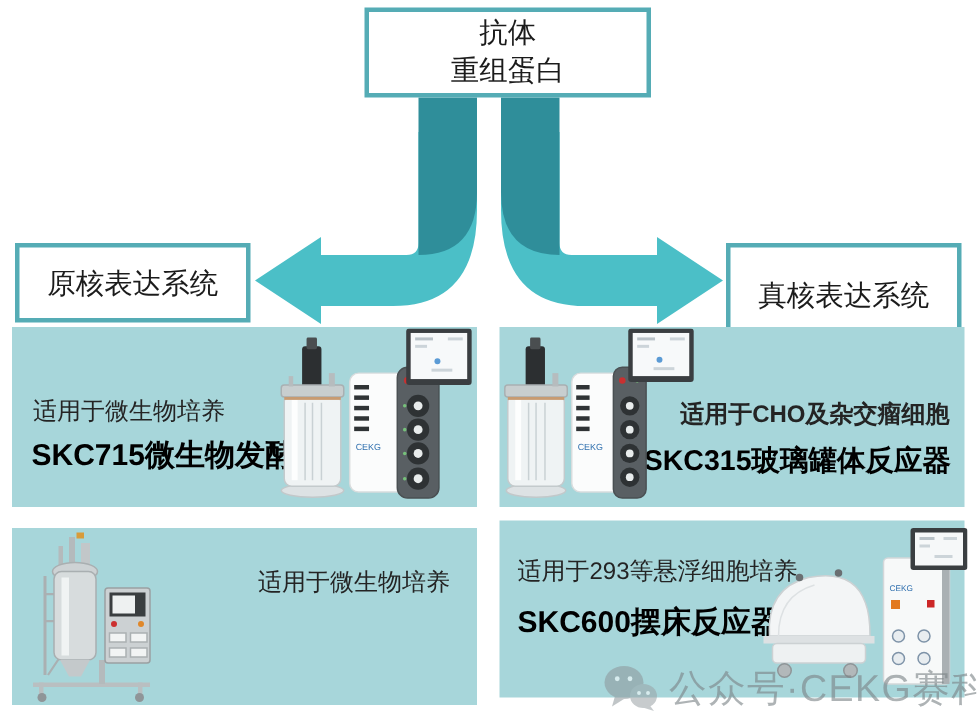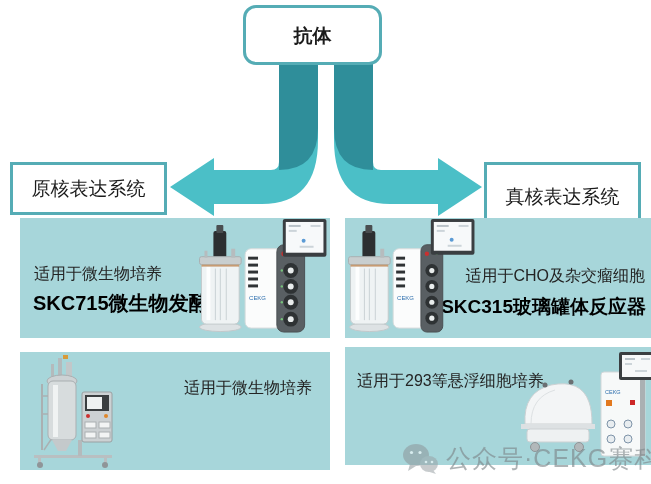--- a/index.html
+++ b/index.html
@@ -2,39 +2,39 @@
 <html><head>
 <meta charset="utf-8">
 <style>
   html,body{margin:0;padding:0;background:#ffffff;}
   body{font-family:"Liberation Sans","DejaVu Sans",sans-serif;}
   .canvas{position:relative;width:651px;height:484px;background:#ffffff;overflow:hidden;}
 
   .flow-box{position:absolute;background:#ffffff;border:3px solid #55ACB5;
     display:flex;flex-direction:column;align-items:center;justify-content:center;
     color:#1b1b1b;box-sizing:border-box;}
-  .root-box{left:243px;top:5px;width:139px;height:60px;font-size:19px;line-height:25px;font-weight:700;border-radius:13px;}
+  .root-box{left:243px;top:5px;width:191px;height:60px;font-size:19px;line-height:25px;font-weight:400;}
   .branch-box{font-size:19px;font-weight:500;}
   .branch-left{left:10px;top:162px;width:157px;height:53px;}
   .branch-right{left:484px;top:162px;width:157px;height:69px;}
 
   .arrows-svg{position:absolute;left:0;top:0;width:651px;height:484px;pointer-events:none;}
 
-  .panel{position:absolute;background:#A7D6DA;margin-left:12px;}
+  .panel{position:absolute;background:#A7D6DA;}
   .panel-1{left:8px;top:218px;width:310px;height:120px;}
   .panel-2{left:333px;top:218px;width:310px;height:120px;}
   .panel-3{left:8px;top:352px;width:310px;height:118px;}
   .panel-4{left:333px;top:347px;width:310px;height:118px;}
 
   .use-case{position:absolute;font-size:16px;color:#242424;white-space:nowrap;}
   .prod-name{position:absolute;font-size:20px;font-weight:bold;color:#000;white-space:nowrap;}
 
   .p1-desc{left:14px;top:46px;}
   .p1-name{left:13px;top:72px;}
-  .p2-desc{right:10px;top:48px;}
+  .p2-desc{right:10px;top:48px;font-weight:bold;}
   .p2-name{right:9px;top:76px;font-size:19px;text-align:center;}
   .p3-desc{right:18px;top:26px;}
   .p3-name{right:16px;top:52px;}
   .p4-desc{left:12px;top:24px;}
   .p4-name{left:12px;top:54px;}
 
   .prod-svg{position:absolute;}
   .p1-img{right:2px;top:1px;width:135px;height:117px;}
   .p2-img{left:2px;top:1px;width:130px;height:117px;}
   .p3-img{left:10px;top:2px;width:88px;height:114px;}
@@ -54,20 +54,21 @@
 
     <path fill="#2F8E9A" d="M279,64 H318 V128 Q318,170 279,170 Z"></path>
 
     <path fill="#4BBFC7" d="M373,88 H334 V140 Q334,204 390,204 H438 V216 L482,187 L438,158 V170 H381 Q373,170 373,162 Z"></path>
 
     <path fill="#2F8E9A" d="M373,64 H334 V128 Q334,170 373,170 Z"></path>
   </svg>
 
   <div class="flow-box root-box">
     <div>抗体</div>
+    <div>重组蛋白</div>
   </div>
 
   <div class="flow-box branch-box branch-left">
     <span>原核表达系统</span>
   </div>
   <div class="flow-box branch-box branch-right">
     <span>真核表达系统</span>
   </div>
 
   <div class="panel panel-1">
@@ -193,20 +194,21 @@
       <circle cx="58" cy="62" r="2" fill="#cc3030"></circle>
       <rect x="55" y="68" width="11" height="6" fill="#f2f4f4" stroke="#aab0b2"></rect>
       <rect x="69" y="68" width="11" height="6" fill="#f2f4f4" stroke="#aab0b2"></rect>
       <rect x="55" y="78" width="11" height="6" fill="#f2f4f4" stroke="#aab0b2"></rect>
       <rect x="69" y="78" width="11" height="6" fill="#f2f4f4" stroke="#aab0b2"></rect>
     </svg>
   </div>
 
   <div class="panel panel-4">
     <div class="use-case p4-desc">适用于293等悬浮细胞培养</div>
+    <div class="prod-name p4-name">SKC600摆床反应器</div>
     <svg class="prod-svg p4-img" viewBox="0 0 148 110" xmlns="http://www.w3.org/2000/svg">
       <path d="M16,72 Q14,40 42,33 Q72,27 80,50 Q83,58 83,72 Z" fill="#f3f5f6" stroke="#ccd1d3"></path>
       <path d="M22,72 Q22,45 46,38" stroke="#dde1e3" fill="none"></path>
       <circle cx="36" cy="33" r="2.5" fill="#6a6f72"></circle>
       <circle cx="62" cy="30" r="2.5" fill="#6a6f72"></circle>
       <rect x="12" y="72" width="74" height="5" fill="#dde1e3"></rect>
       <rect x="18" y="77" width="62" height="13" rx="3" fill="#eef1f2" stroke="#ccd1d3"></rect>
       <circle cx="26" cy="95" r="4.5" fill="#b2b8ba" stroke="#8f9598"></circle>
       <circle cx="70" cy="95" r="4.5" fill="#b2b8ba" stroke="#8f9598"></circle>
       <rect x="92" y="20" width="44" height="84" rx="3" fill="#f7f9f9" stroke="#d3d7d9"></rect>

